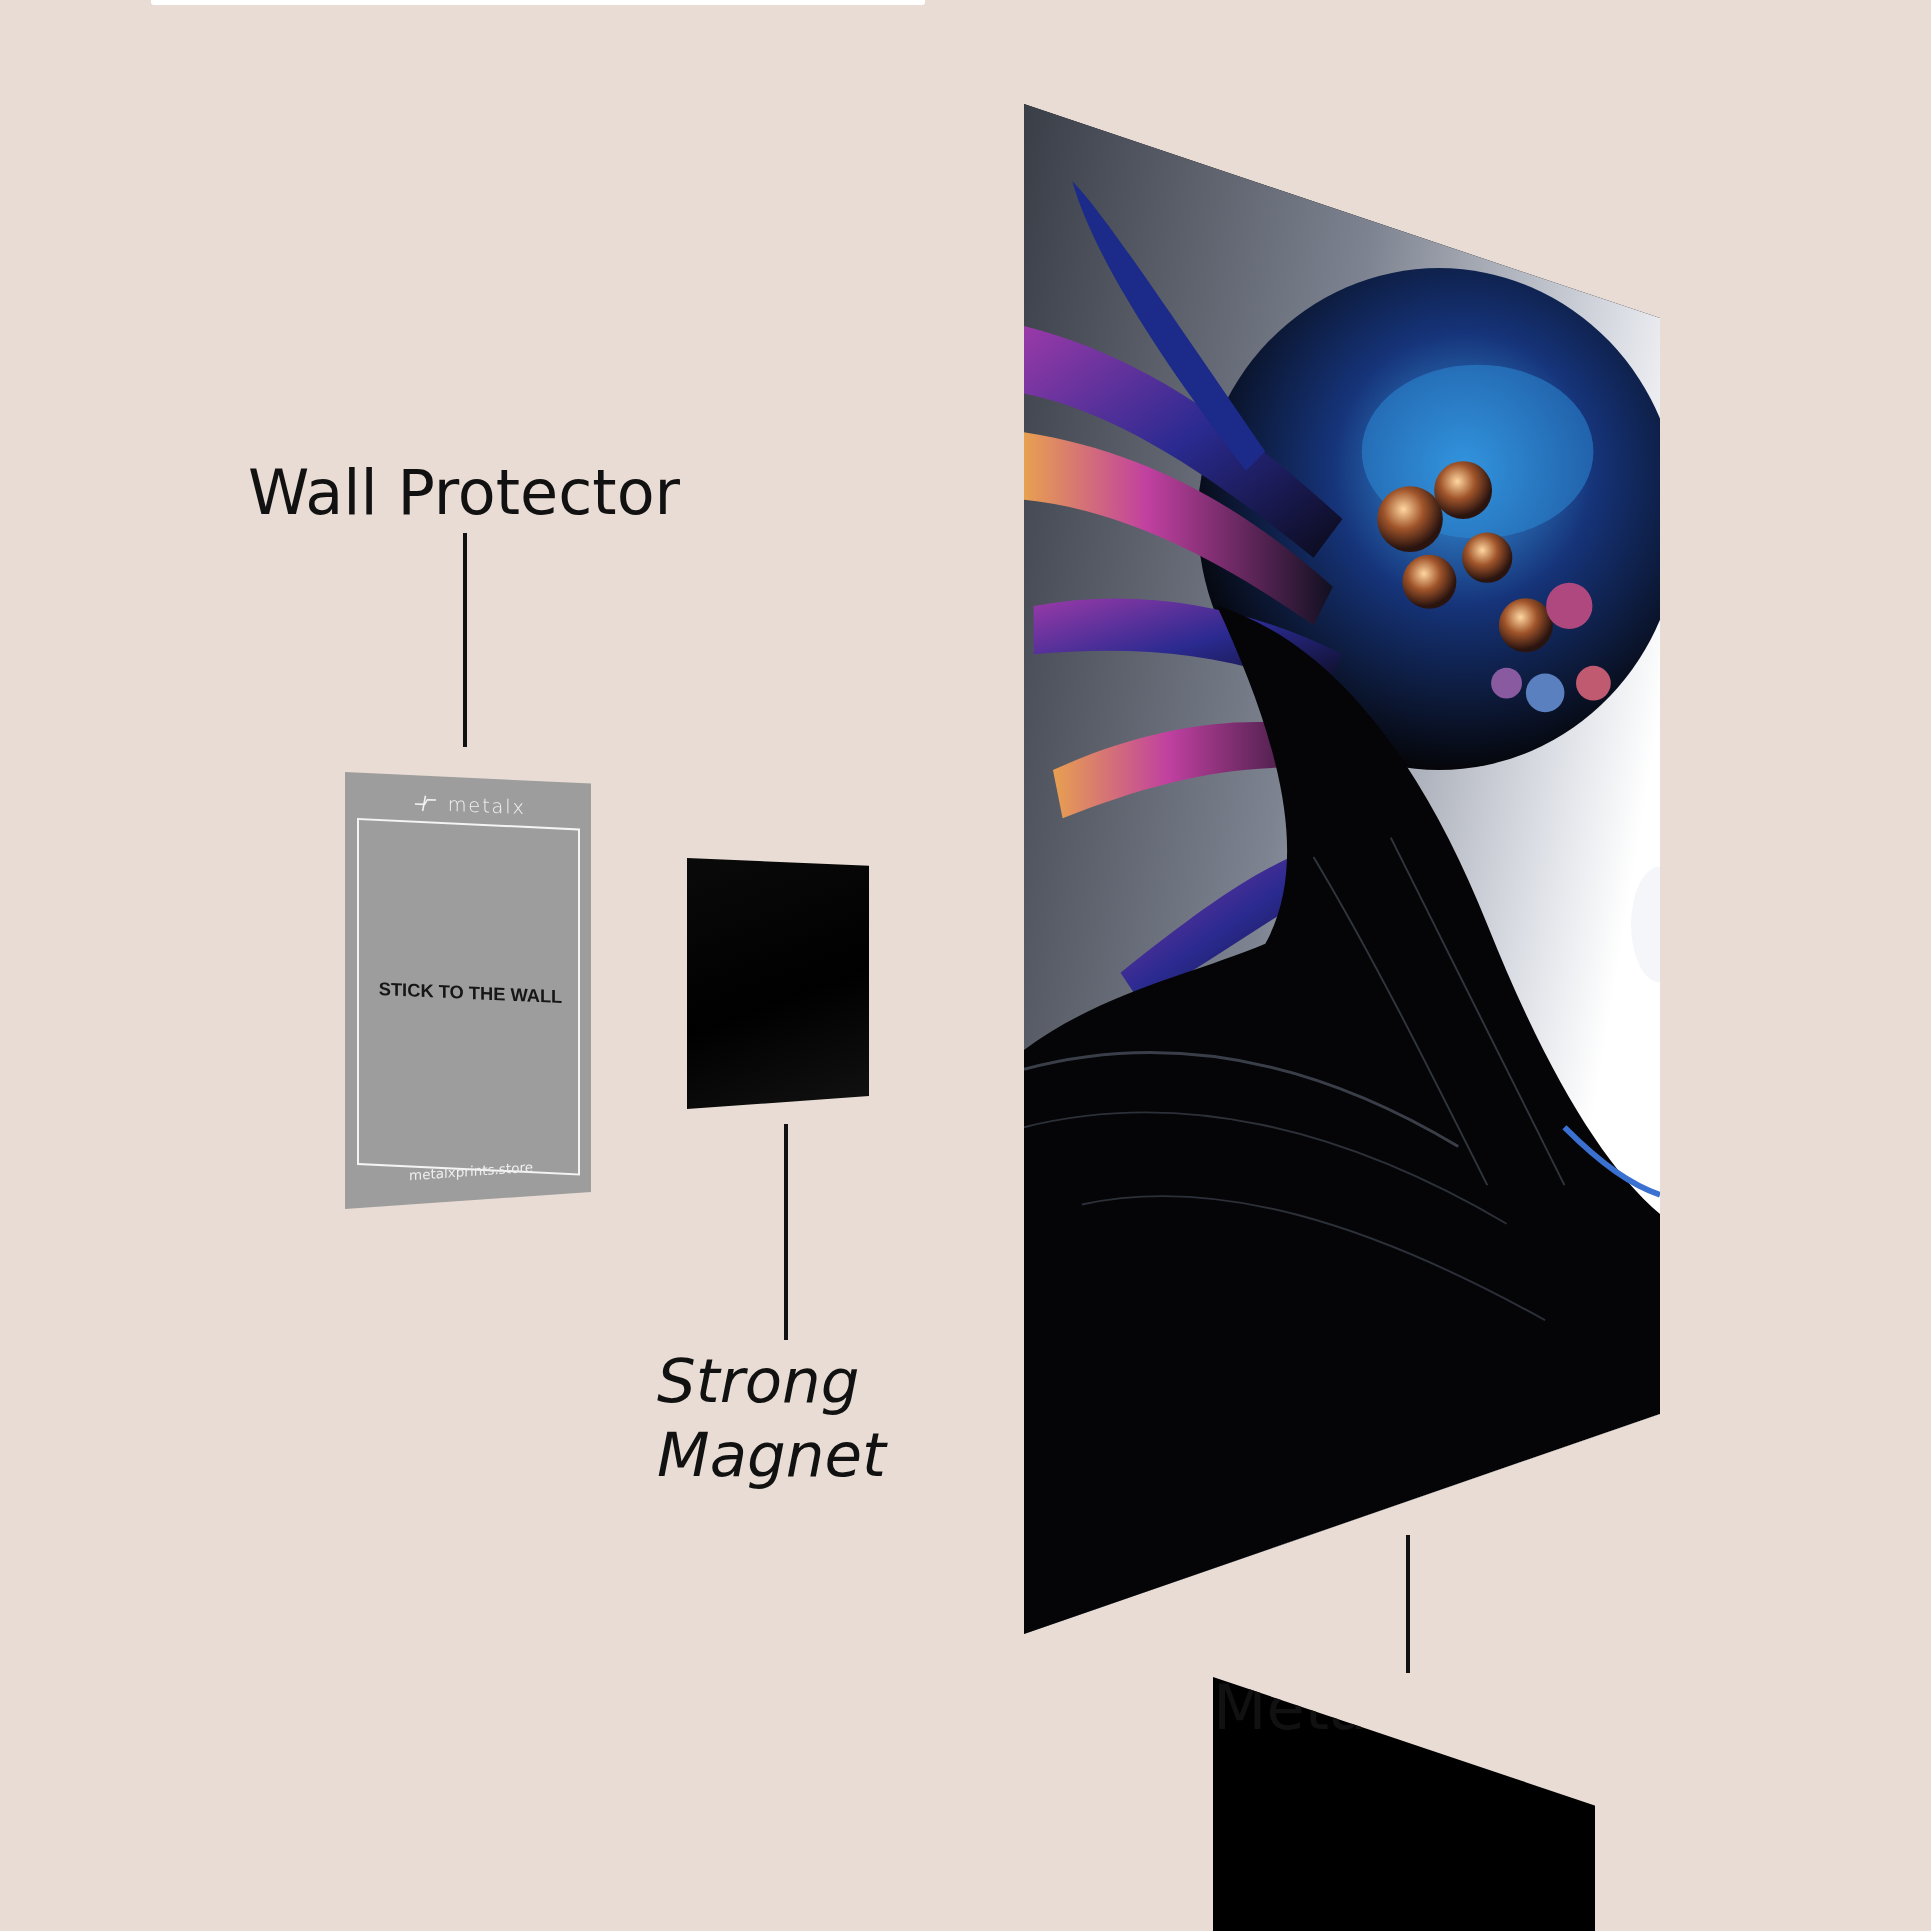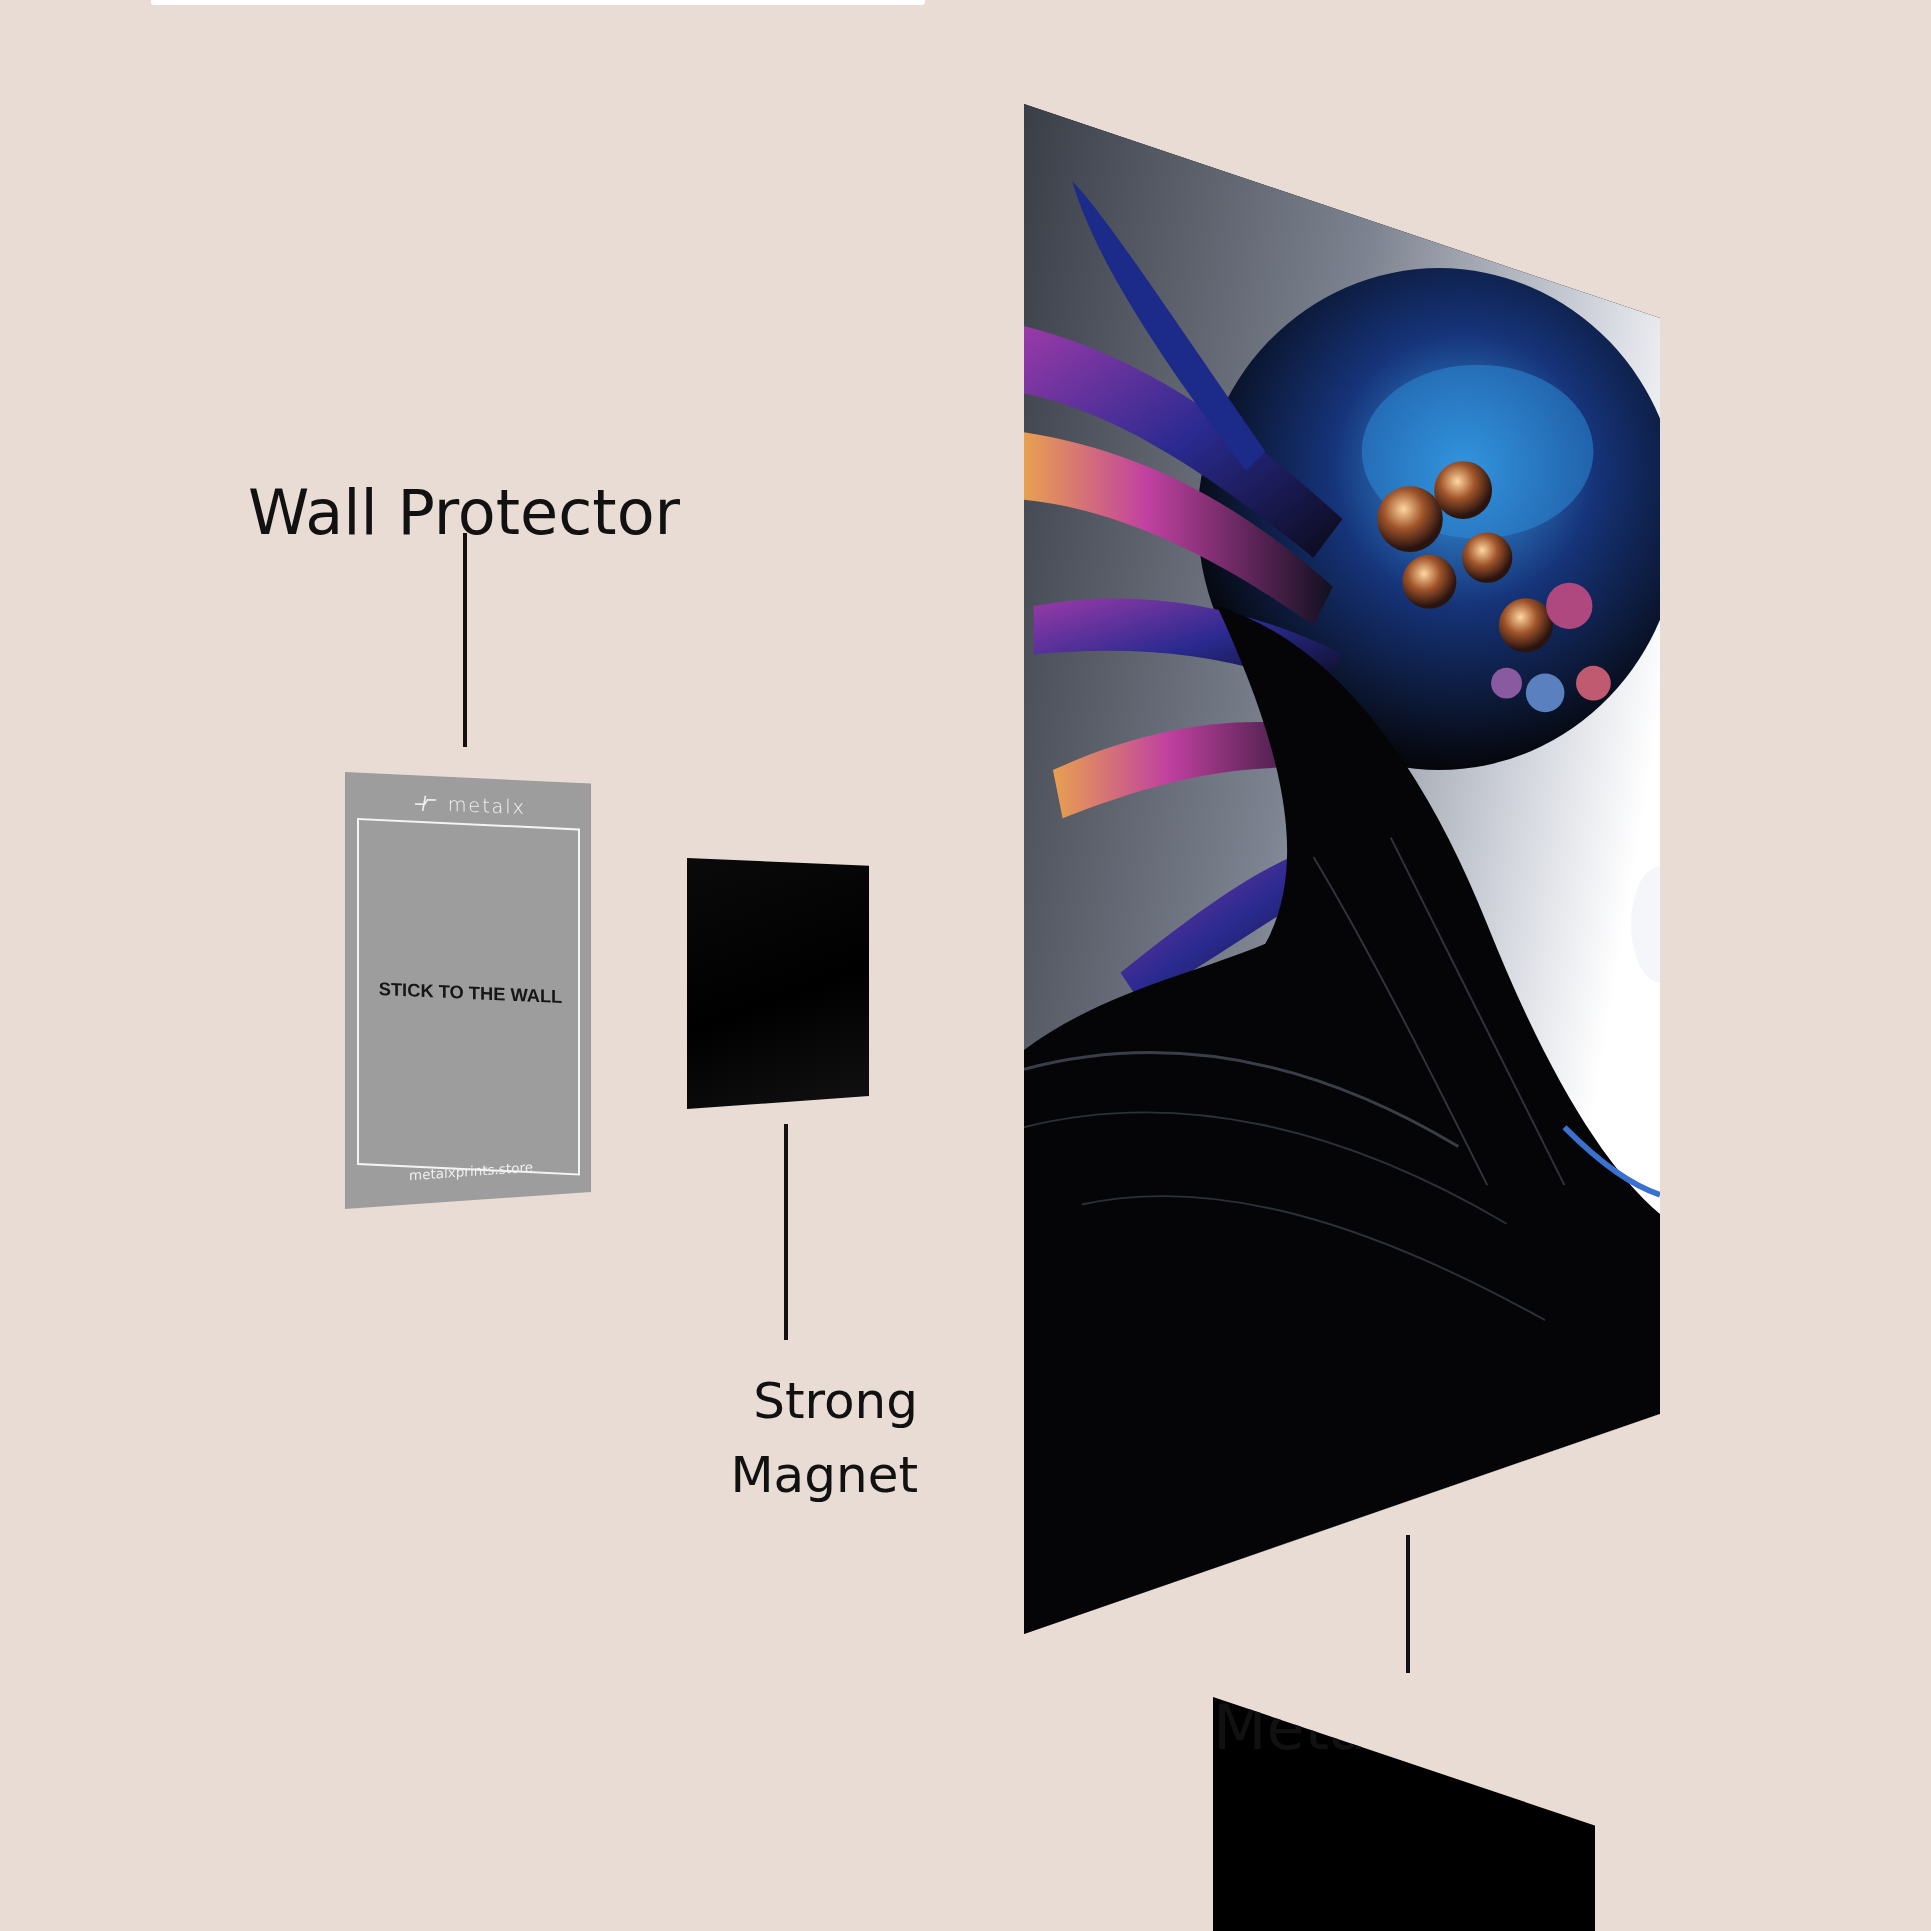--- a/index.html
+++ b/index.html
@@ -9,24 +9,23 @@
     font-family: "Liberation Sans", "DejaVu Sans", sans-serif;
   }
   .topbar {
     position: absolute; left: 151px; top: 0; width: 774px; height: 4.8px;
     background: #ffffff; border-radius: 0 0 2.9px 2.9px;
   }
   .label {
     position: absolute; color: #111111; font-family: "DejaVu Sans", sans-serif;
     font-weight: normal; white-space: nowrap; line-height: 1;
     letter-spacing: 0px;
-    margin-top: 20px;
   }
   .label.wall { left: 246px; top: 462px; font-size: 62px; width: 436px; text-align: center; }
-  .label.magnet { left: 657px; top: 1344px; font-size: 50px; width: 261px; text-align: right; line-height: 74px; white-space: normal; }
+  .label.magnet { left: 657px; top: 1344px; font-size: 61px; width: 261px; text-align: left; line-height: 74px; white-space: normal; font-style: italic; }
   .label.poster { left: 1213px; top: 1677px; font-size: 62px; width: 382px; text-align: center; }
   .vline { position: absolute; width: 3.9px; background: #111111; }
 
   .protector {
     position: absolute; left: 345px; top: 772px; width: 246px; height: 437px;
     background: #9d9d9d;
     clip-path: polygon(0px 0px, 246px 11.6px, 246px 420px, 0px 437px);
   }
   .protector .logo {
     position: absolute; left: 68px; top: 23px; width: 126px; height: 21px;

